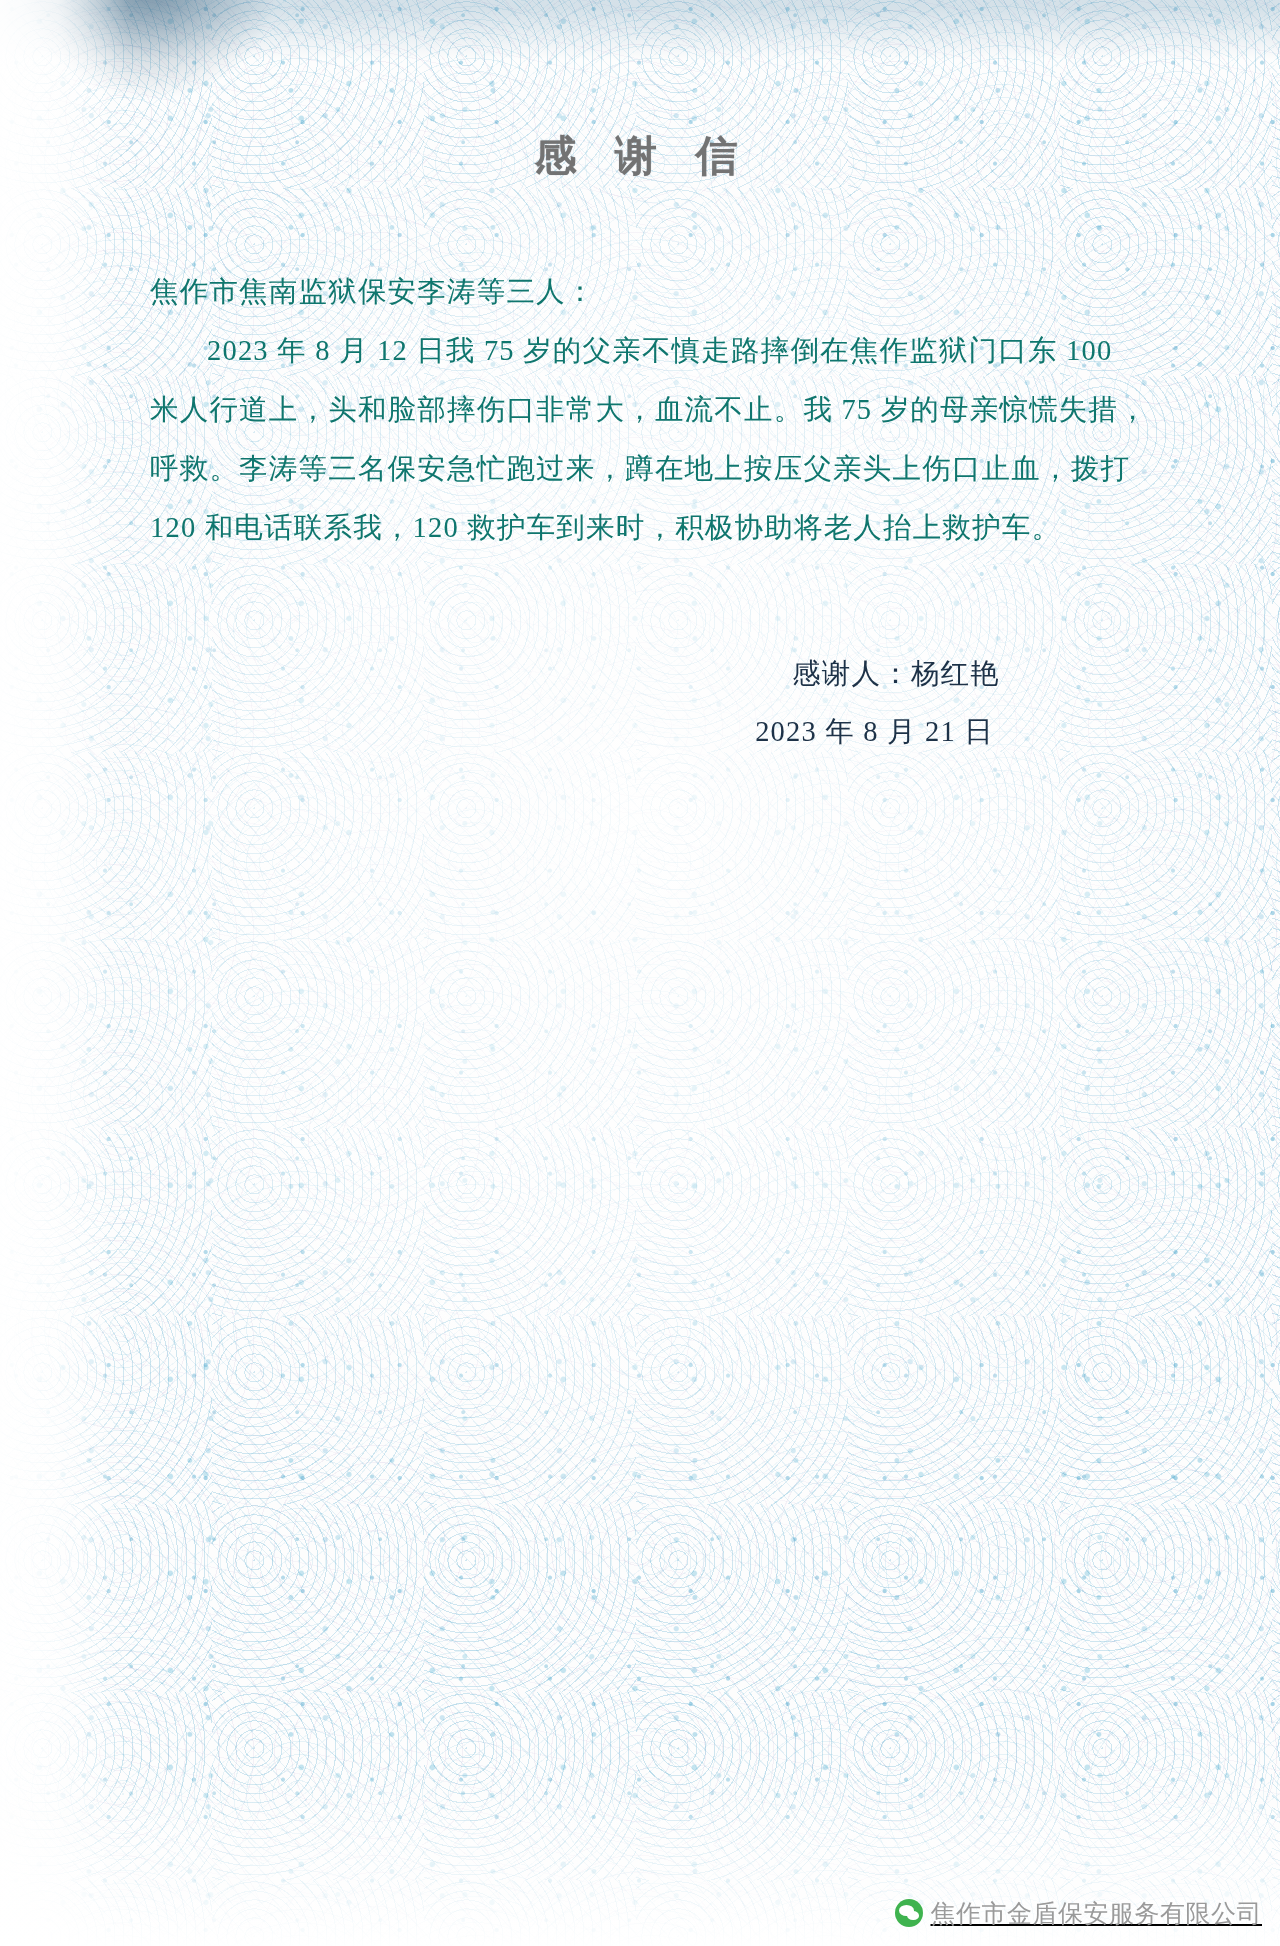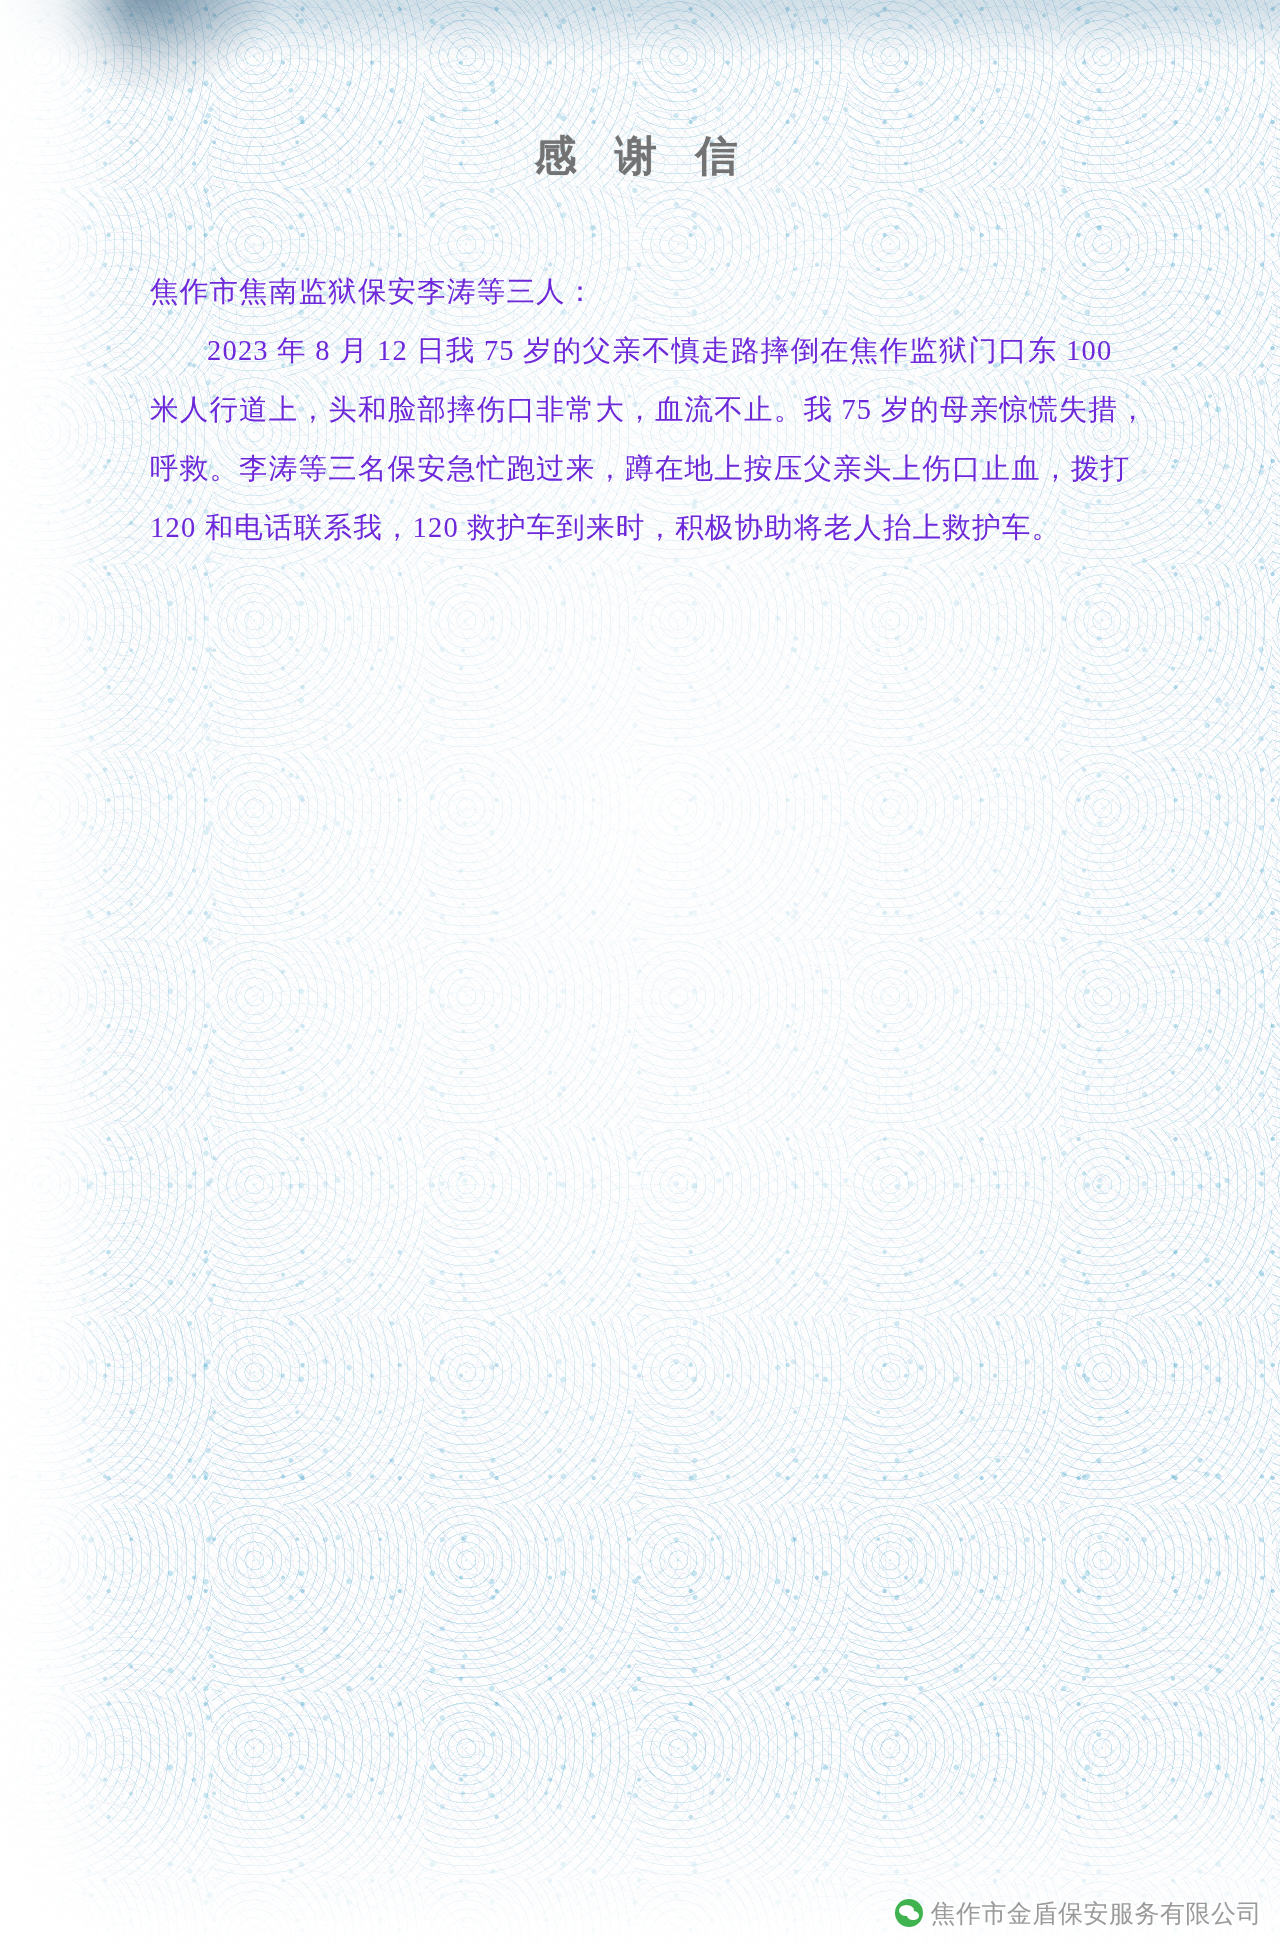--- a/index.html
+++ b/index.html
@@ -103,21 +103,21 @@
     letter-spacing: 14px;
     color: #737373;
     margin: 28px 0 0 0;
     padding-right: 14px;
     text-shadow: 0 0 1px rgba(20,40,60,0.35);
   }
   .body-block {
     margin-top: 78px;
     font-size: 28.5px;
     line-height: 59px;
-    color: #6d28d9;
+    color: #0f766e;
     letter-spacing: 1.2px;
   }
   .para {
     margin: 0;
     text-indent: 0;
   }
   .para.indent {
     text-indent: 2em;
   }
   .sign-block {
@@ -140,20 +140,21 @@
   #footer {
     position: absolute;
     left: 0;
     right: 0;
     bottom: 0;
     height: 66px;
     display: flex;
     justify-content: flex-end;
     padding-right: 18px;
     box-sizing: border-box;
+    text-decoration: underline;
   }
   .wx {
     display: flex;
     align-items: center;
     gap: 8px;
   }
   .wx-icon {
     width: 28px;
     height: 28px;
     border-radius: 50%;
@@ -198,20 +199,24 @@
   <div class="edge-bottom"></div>
 
   <div id="letter">
     <h1 id="title">感 谢 信</h1>
 
     <div class="body-block">
       <p class="para">焦作市焦南监狱保安李涛等三人：</p>
       <p class="para indent">2023 年 8 月 12 日我 75 岁的父亲不慎走路摔倒在焦作监狱门口东 100 米人行道上，头和脸部摔伤口非常大，血流不止。我 75 岁的母亲惊慌失措，呼救。李涛等三名保安急忙跑过来，蹲在地上按压父亲头上伤口止血，拨打 120 和电话联系我，120 救护车到来时，积极协助将老人抬上救护车。</p>
     </div>
 
+    <div class="sign-block">
+      <p class="sign-line">感谢人：杨红艳</p>
+      <p class="sign-line date">2023 年 8 月 21 日</p>
+    </div>
   </div>
 
   <div id="footer">
     <div class="wx">
       <span class="wx-icon"></span>
       <span class="wx-name">焦作市金盾保安服务有限公司</span>
     </div>
   </div>
 </div>
 

